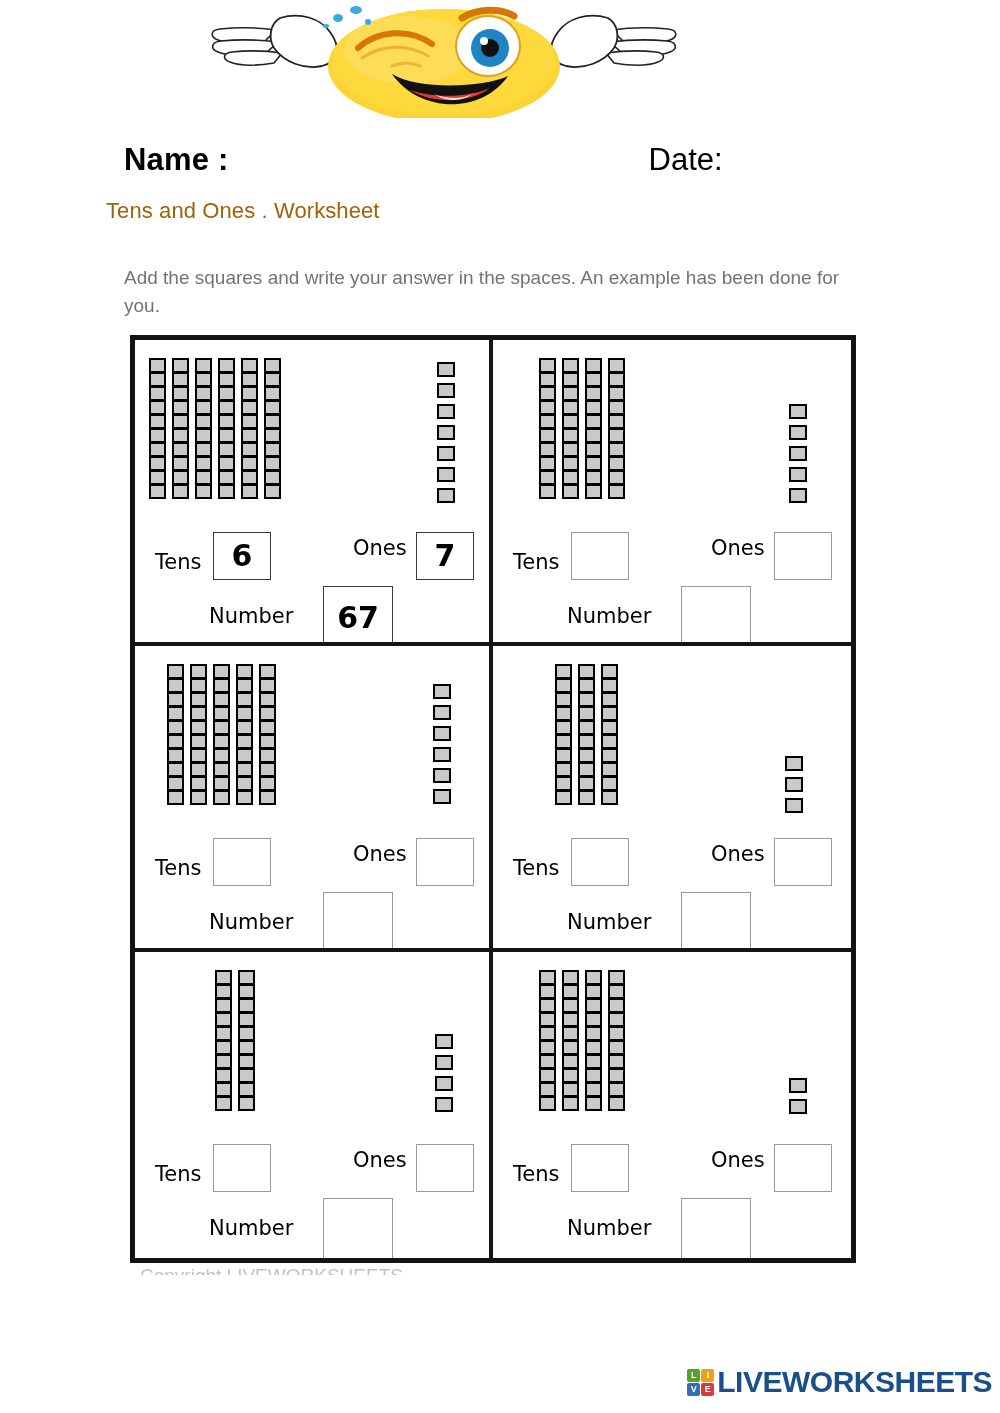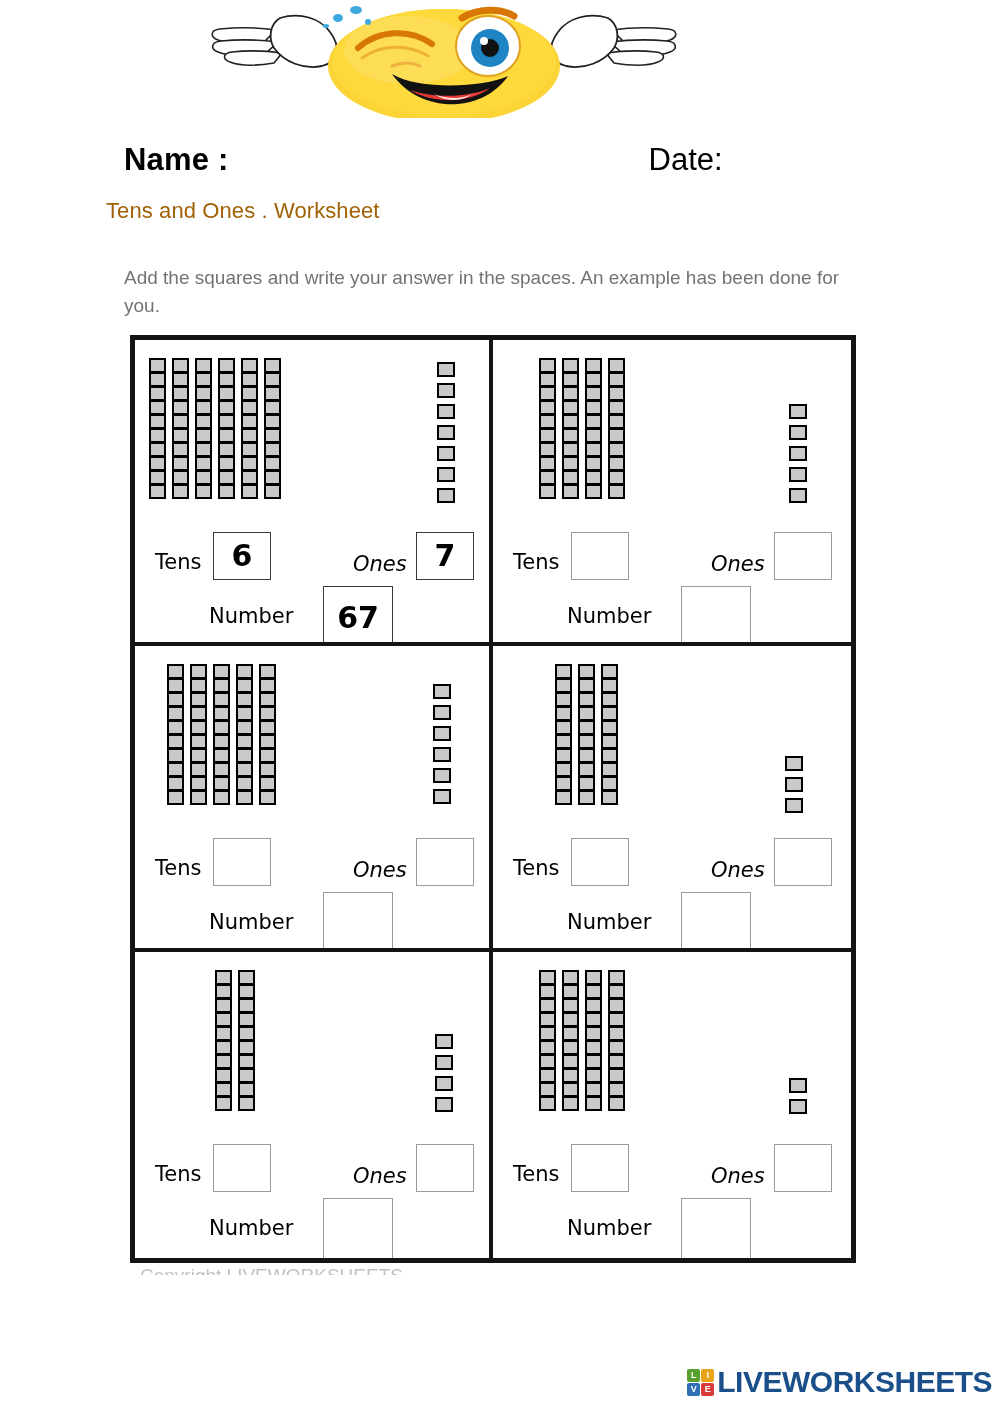--- a/index.html
+++ b/index.html
@@ -157,21 +157,21 @@
     font-weight: bold;
     font-size: 30px;
     color: #000;
     line-height: 1;
   }
   .box.filled { border: 1px solid #3a3a3a; }
 
   
   .pos-tens-lbl   { left: 20px;  top: 210px; }
   .pos-tens-box   { left: 78px;  top: 192px; width: 58px;  height: 48px; }
-  .pos-ones-lbl   { left: 218px; top: 212px; font-style: italic; }
+  .pos-ones-lbl   { left: 218px; top: 196px; }
   .pos-ones-box   { left: 281px; top: 192px; width: 58px;  height: 48px; }
   .pos-num-lbl    { left: 74px;  top: 264px; text-align: right; }
   .pos-num-box    { left: 188px; top: 246px; width: 70px;  height: 64px; }
 
   
   .faintline {
     position: absolute;
     left: 140px;
     top: 1266px;
     width: 720px;

